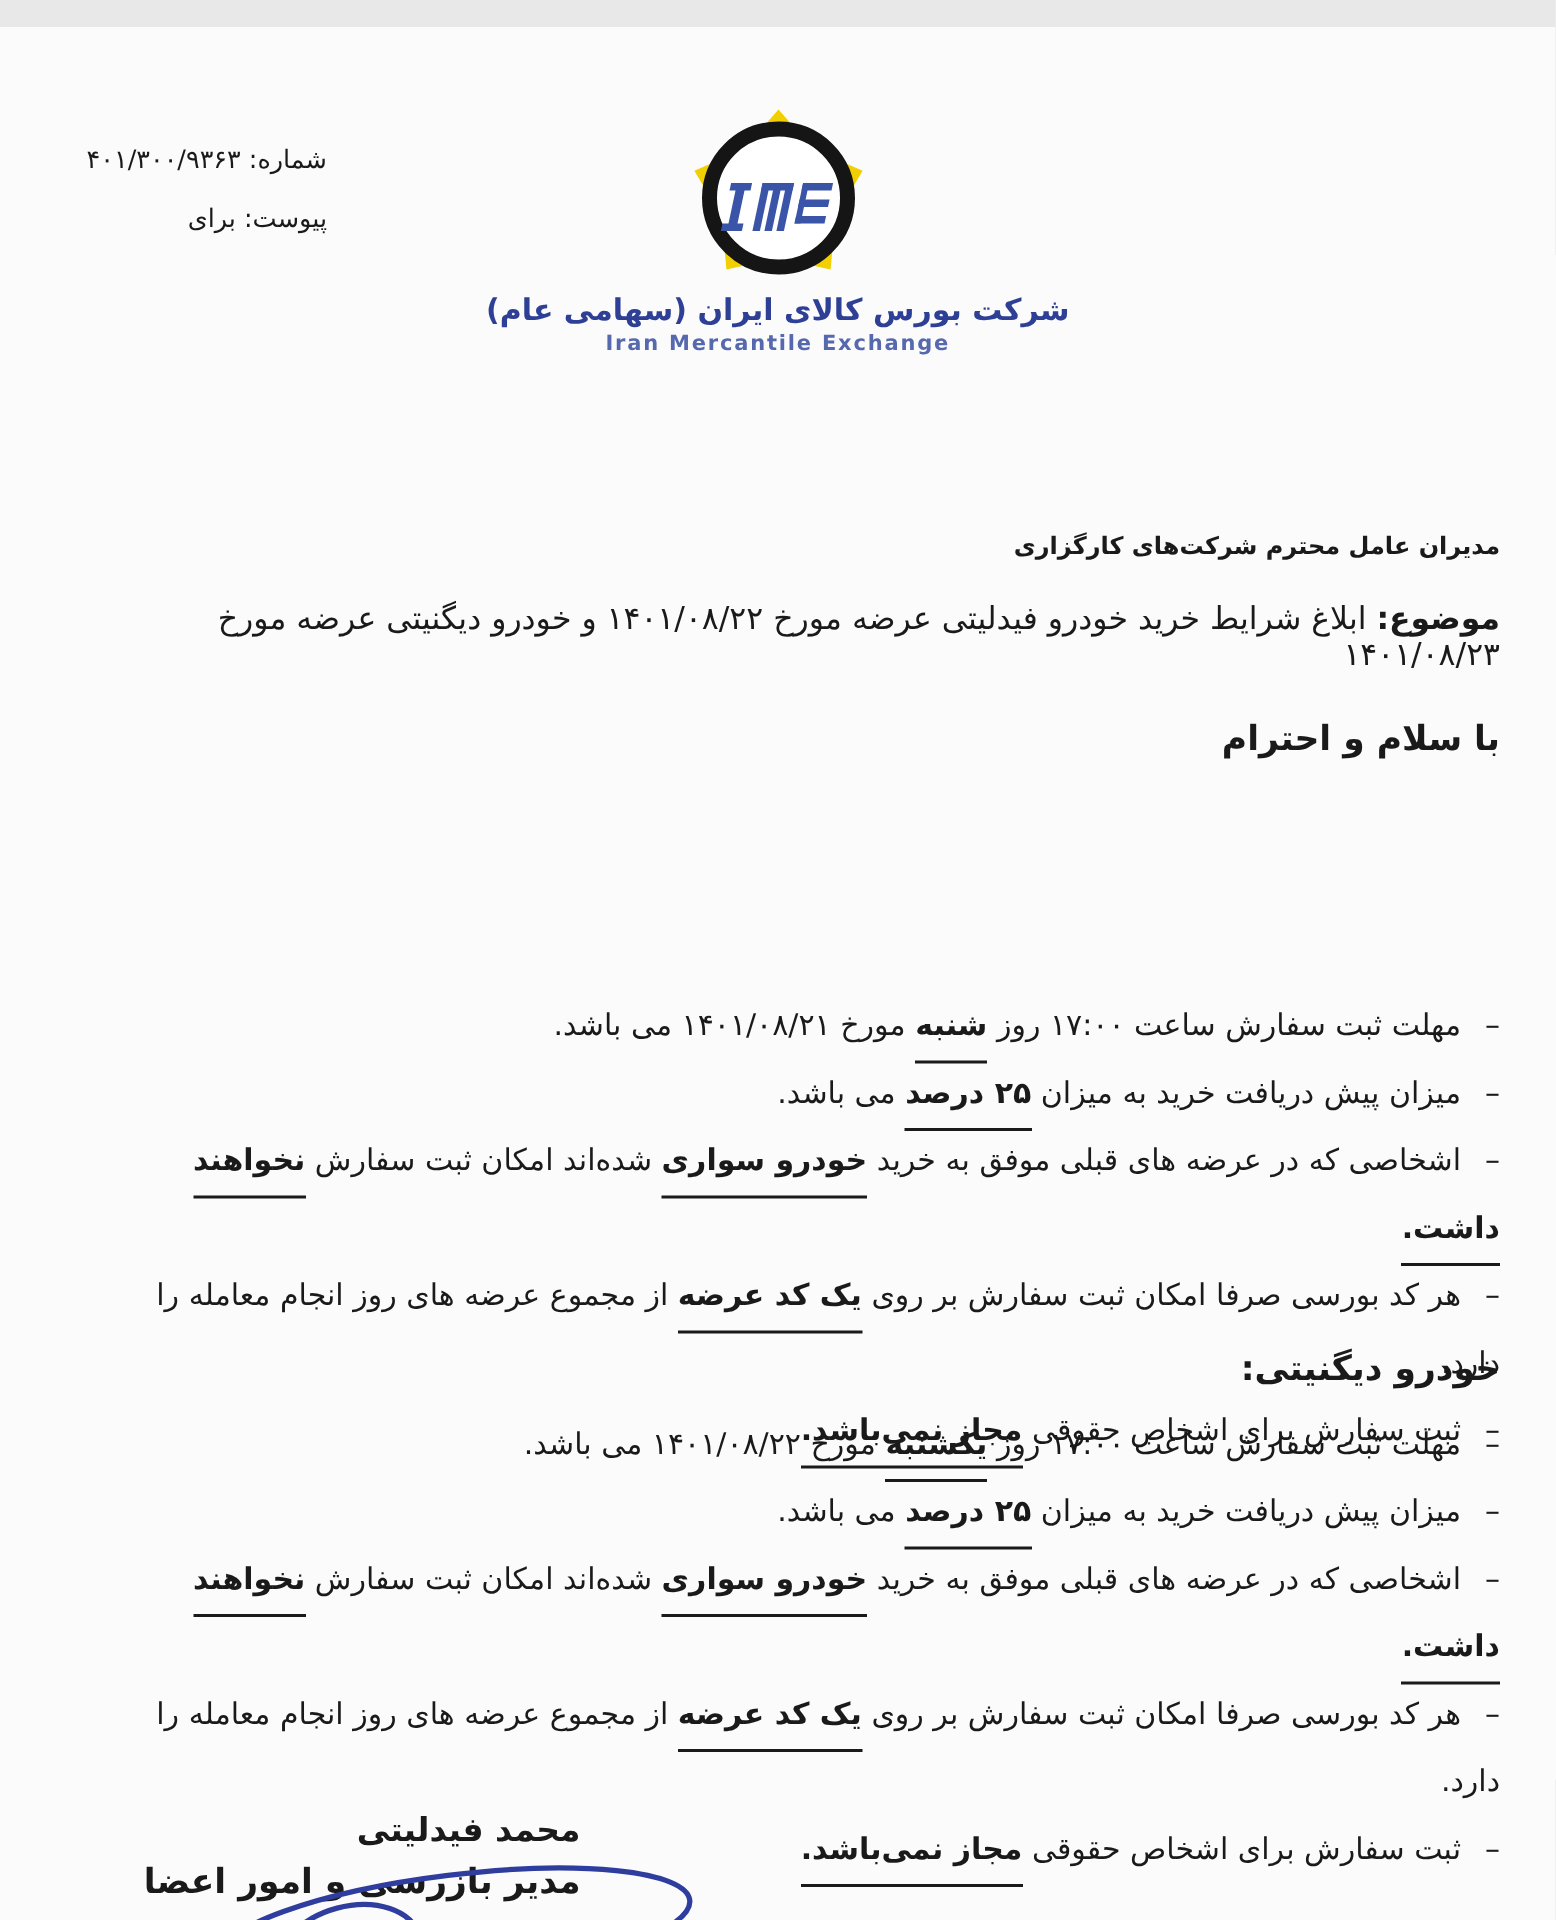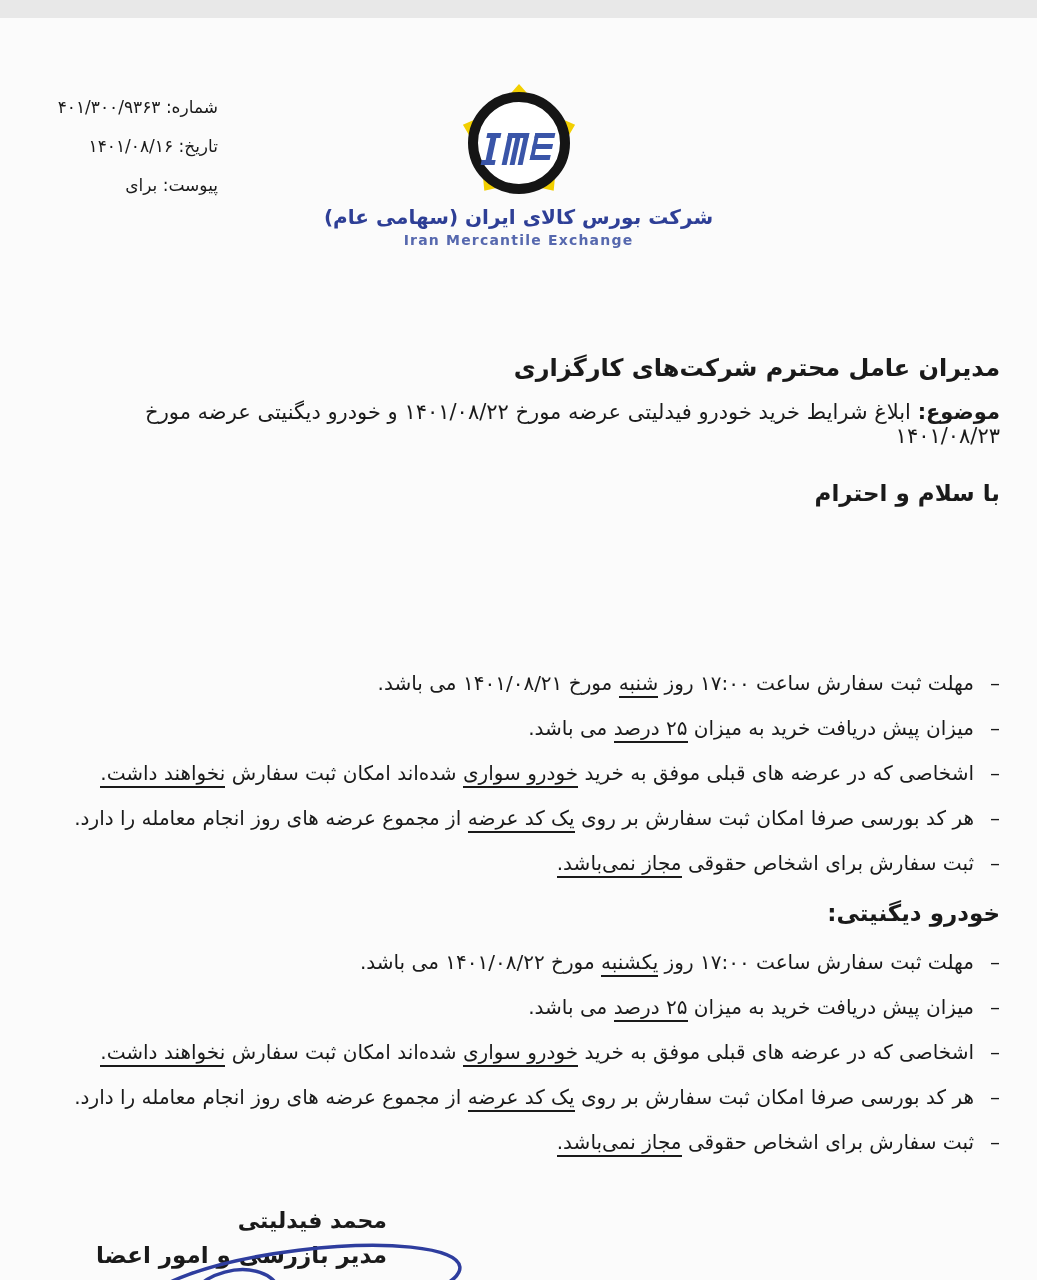--- a/index.html
+++ b/index.html
@@ -12,59 +12,55 @@
     font-family:"DejaVu Sans",sans-serif;
     color:#1a1a1a;
     direction:rtl;
   }
   
   .meta{
     position:absolute;left:58px;top:70px;width:160px;
     font-size:17px;line-height:39px;text-align:right;
     white-space:nowrap;
   }
-  .logo-block{position:absolute;left:0;right:0;top:65px;text-align:center;direction:rtl;}
+  .logo-block{position:absolute;left:0;right:0;top:54px;text-align:center;direction:rtl;}
   .logo-svg{display:block;margin:0 auto;}
   .brand-fa{font-size:20px;font-weight:bold;color:#2e3f96;margin-top:2px;}
   .brand-en{font-size:14px;color:#5668ae;letter-spacing:1.2px;margin-top:3px;font-weight:bold;}
   .bismillah{position:absolute;left:0;right:0;top:254px;text-align:center;font-size:19px;}
   
   .blk{position:absolute;right:37px;left:60px;}
-  .recipient{top:336px;font-size:24px;font-weight:bold;text-align:right;}
+  .recipient{top:336px;font-size:16px;font-weight:bold;text-align:right;}
   .subject{top:382px;font-size:21px;text-align:right;}
   .subject .lbl{font-weight:bold;}
   .salutation{top:462px;font-size:23px;font-weight:bold;text-align:right;}
   .intro{top:506px;font-size:21px;line-height:49px;text-align:justify;text-indent:22px;}
   .sec-title{font-size:23px;font-weight:bold;text-align:right;}
   .sec-title-1{top:602px;}
   .sec-title-2{top:882px;}
   .bullets-1{top:643px;}
   .bullets-2{top:922px;}
   .bullet-item{font-size:20px;line-height:45px;text-align:right;}
   .dash{display:inline-block;margin-left:16px;}
-  .u{border-bottom:2.5px solid #1a1a1a;padding-bottom:1px;}
+  .u{border-bottom:2.5px solid #1a1a1a;padding-bottom:12px;font-weight:bold;}
   
   .sig-text{position:absolute;left:55px;top:1186px;width:332px;text-align:right;white-space:nowrap;}
   .sig-name{font-size:22px;font-weight:bold;line-height:34px;}
   .sig-title{font-size:23px;font-weight:bold;line-height:34px;}
   .sig-ink{position:absolute;left:128px;top:1210px;}
 </style>
 </head>
 <body>
 
 <div class="page">
 
   <div class="meta">
     <div>
       <span>شماره:</span>
       <span>۴۰۱/۳۰۰/۹۳۶۳</span>
-    </div>
-    <div>
-      <span>تاریخ:</span>
-      <span>۱۴۰۱/۰۸/۱۶</span>
     </div>
     <div>
       <span>پیوست:</span>
       <span>برای</span>
     </div>
   </div>
 
   <div class="logo-block">
     <svg class="logo-svg" width="120" height="120" viewBox="0 0 120 120">
       <polygon points="60,1 83.5,27.6 116.1,41.8 98,72.4 94.7,107.7 60,100 25.3,107.7 22,72.4 3.9,41.8 36.5,27.6" fill="#f2cf00"></polygon>

